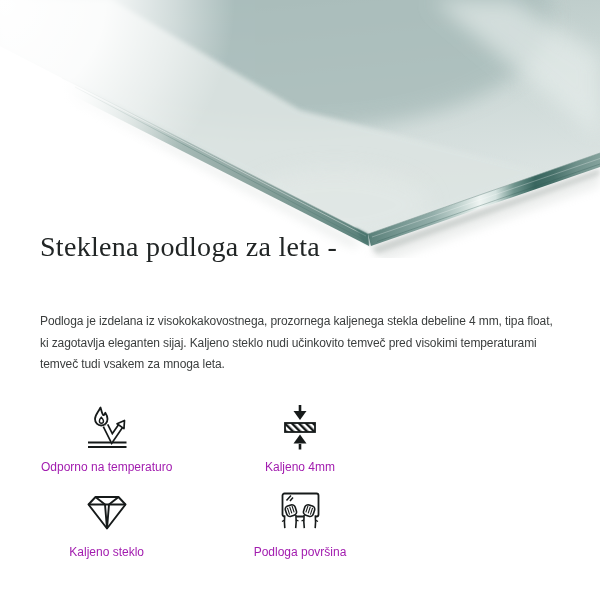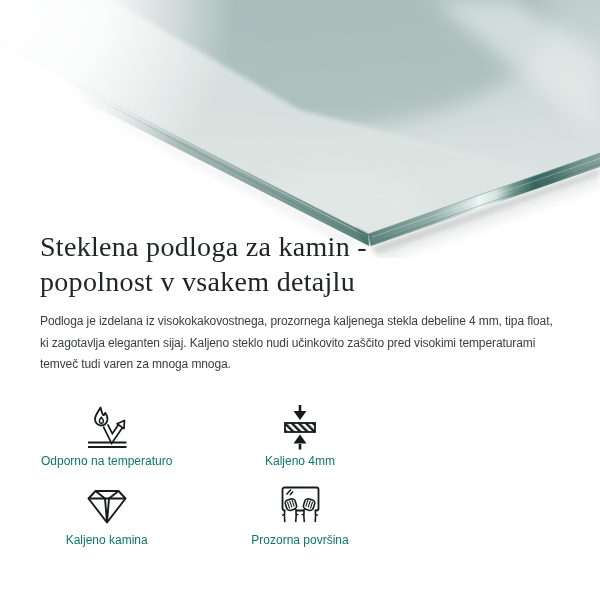--- a/index.html
+++ b/index.html
@@ -21,21 +21,21 @@
     position:absolute;left:40px;top:311px;z-index:2;
     font-size:12px;line-height:21.5px;letter-spacing:-.1px;
     color:#3b3e3e;white-space:nowrap;
   }
   .features{position:absolute;left:10px;top:404px;width:580px;z-index:2;}
   .feature-row{display:grid;grid-template-columns:repeat(3,1fr);}
   .feature-row + .feature-row{margin-top:14px;}
   .feature{display:flex;flex-direction:column;align-items:center;}
   .icon-box{width:50px;height:46px;display:flex;align-items:center;justify-content:center;}
   .icon-box svg{display:block;}
-  .feature-label{margin-top:4px;font-size:12px;line-height:15px;color:#0f766e;}
+  .feature-label{margin-top:10px;font-size:12px;line-height:15px;color:#a21caf;}
   .ic{stroke:#161a1a;fill:none;}
 </style>
 </head>
 <body>
 
 <div class="hero">
   <svg width="600" height="258" viewBox="0 0 600 258">
     <defs>
       <linearGradient id="surf" x1="0" y1="0" x2="0.25" y2="1">
         <stop offset="0" stop-color="#b5c5c3"></stop>
@@ -117,28 +117,27 @@
       <path d="M377 241.5 L600 164" stroke="#2e5a53" stroke-width="1" opacity="0.3" fill="none"></path>
       <path d="M372 237 L600 158.5" stroke="#ffffff" stroke-width="0.8" opacity="0.35" fill="none"></path>
       <path d="M355 227 L368 233.5 L371 246 L363 242 Z" fill="#3f6e67" opacity="0.55" filter="url(#b2)"></path>
     </g>
 
     <rect x="0" y="0" width="340" height="210" fill="url(#tlFade)"></rect>
   </svg>
 </div>
 
 <h1 class="heading">
-  <span>Steklena podloga za kamin -</span>
-  <span>popolnost v vsakem detajlu</span>
+  <span>Steklena podloga za leta -</span>
 </h1>
 
 <div class="para">
   <div>Podloga je izdelana iz visokokakovostnega, prozornega kaljenega stekla debeline 4 mm, tipa float,</div>
-  <div>ki zagotavlja eleganten sijaj. Kaljeno steklo nudi učinkovito zaščito pred visokimi temperaturami</div>
-  <div>temveč tudi varen za mnoga mnoga.</div>
+  <div>ki zagotavlja eleganten sijaj. Kaljeno steklo nudi učinkovito temveč pred visokimi temperaturami</div>
+  <div>temveč tudi vsakem za mnoga leta.</div>
 </div>
 
 <div class="features">
 
   <div class="feature-row">
 
     <div class="feature">
       <div class="icon-box">
         <svg width="44" height="46" viewBox="0 0 44 46">
           <path class="ic" stroke-width="2.2" d="M3 38.5 H41.5 M3 43 H41.5"></path>
@@ -180,38 +179,38 @@
       <div class="icon-box">
         <svg width="44" height="44" viewBox="0 0 44 44">
           <g class="ic" stroke-width="1.9" stroke-linejoin="round">
             <path d="M10.5 7 L33.5 7 L40.5 14.5 L22 38.5 L3.5 14.5 Z"></path>
             <path d="M3.5 14.5 H40.5"></path>
             <path d="M10.5 7 L20 14.5 M33.5 7 L24 14.5"></path>
             <path d="M20 14.5 L22 38.5 M24 14.5 L22 38.5"></path>
           </g>
         </svg>
       </div>
-      <div class="feature-label">Kaljeno kamina</div>
+      <div class="feature-label">Kaljeno steklo</div>
     </div>
 
 
     <div class="feature">
       <div class="icon-box">
         <svg width="48" height="42" viewBox="0 0 48 42">
           <rect x="6.5" y="2.5" width="36" height="23" rx="2" fill="#ffffff" stroke="#161a1a" stroke-width="1.8"></rect>
           <path class="ic" stroke-width="1.5" d="M10.5 9.5 L15 4.5 M14 10 L17 6.5"></path>
           <g id="hand">
             <path d="M8.5 37 L8.8 25 Q9.2 16.5 14.8 14.5 Q20.3 15 20.2 22.5 L19.8 37 Z" fill="#ffffff"></path>
             <g transform="rotate(-18 14.8 19.5)">
               <rect x="9.8" y="14.2" width="10.2" height="10.8" rx="3.4" fill="#ffffff" stroke="#161a1a" stroke-width="1.6"></rect>
               <path class="ic" stroke-width="1.1" d="M12.4 16 V23 M14.9 15.4 V22.6 M17.4 15.2 V22.4"></path>
             </g>
             <path class="ic" stroke-width="1.6" d="M8.7 24.5 C8.3 29 8.3 33 8.8 37.2 M19.9 24 C20.3 28.5 20.2 33 19.7 37.2"></path>
             <path class="ic" stroke-width="1.3" d="M6 30.5 L8.6 29.2 M22.5 30 L20 28.8"></path>
           </g>
           <use href="#hand" transform="translate(48 0) scale(-1 1)"></use>
         </svg>
       </div>
-      <div class="feature-label">Prozorna površina</div>
+      <div class="feature-label">Podloga površina</div>
     </div>
 
   </div>
 </div>
 
 </body></html>

